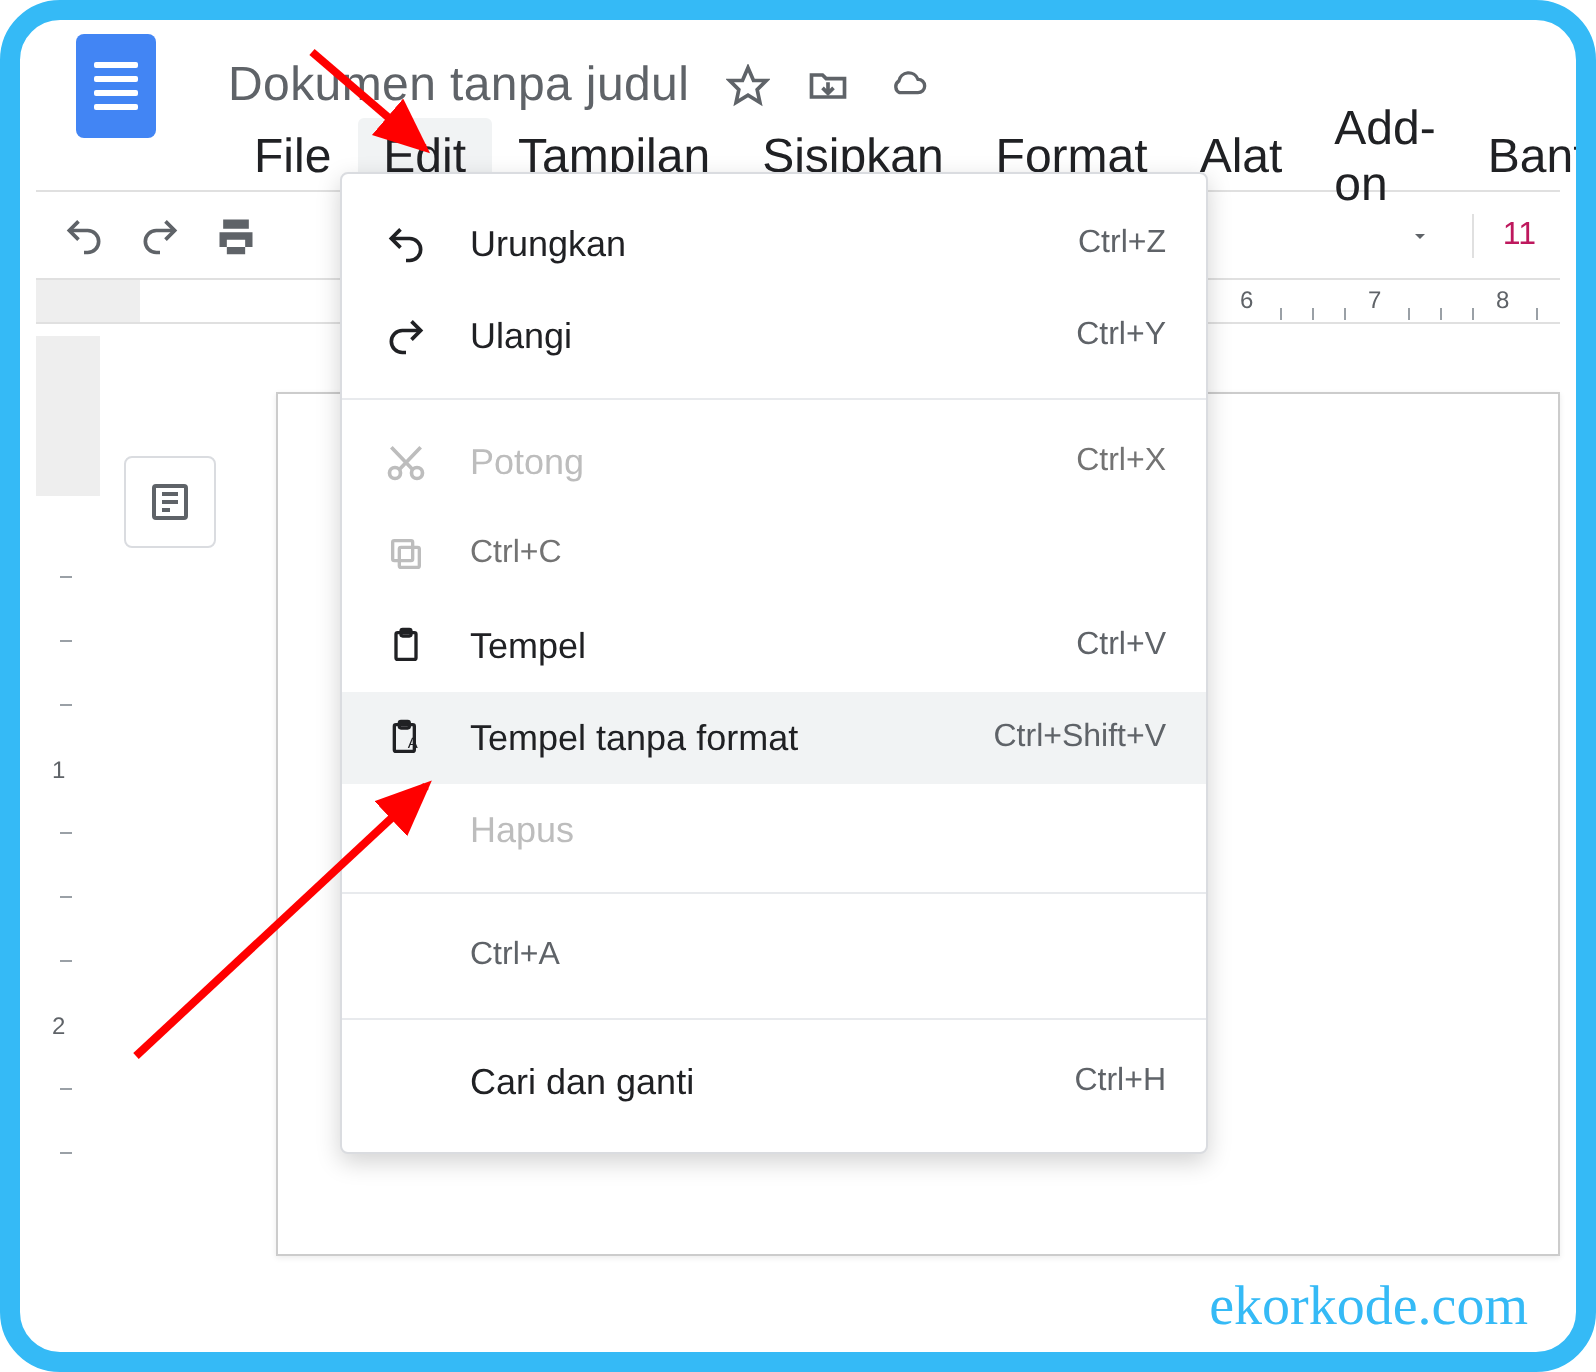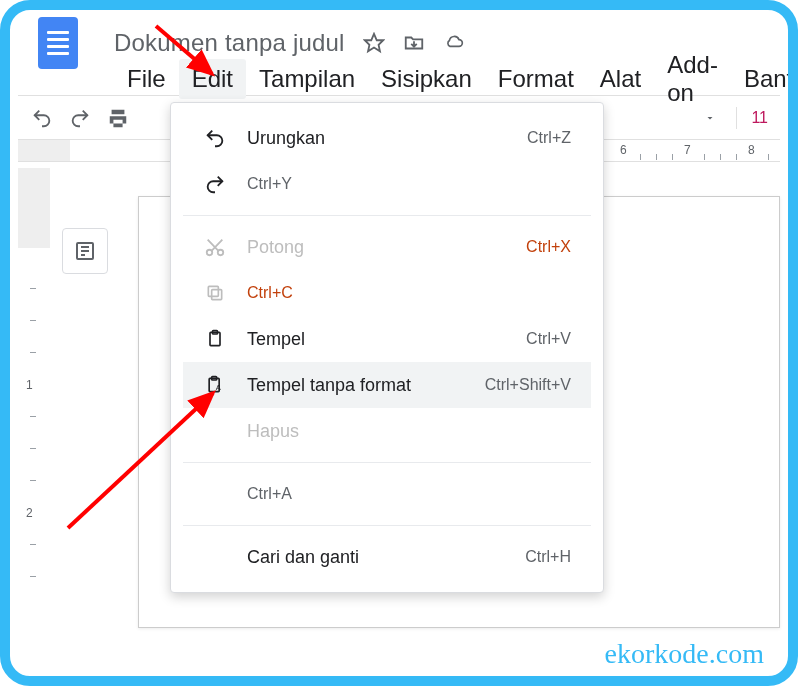--- a/index.html
+++ b/index.html
@@ -110,44 +110,44 @@
   .paper{
     position:absolute; top:28px; left:120px; right:0; bottom:0;
     border:1px solid #ccc;
     background:#fff;
     box-shadow: 0 1px 3px rgba(0,0,0,.08);
   }
 
   
   .dropdown {
     position:absolute;
-    top: 84px;
+    top: 68px;
     left: 152px;
     width: 434px;
     background:#fff;
     border:1px solid #dadce0;
     border-radius:4px;
     box-shadow: 0 4px 12px rgba(0,0,0,.18);
-    padding: 12px 12px;
+    padding: 12px 0;
     z-index: 20;
   }
   .dropdown .row {
     display:flex; align-items:center;
     height: 46px;
     padding: 0 20px 0 18px;
     font-size: 18px;
     color:#202124;
     cursor:pointer;
   }
   .dropdown .row.disabled { color:#bdbdbd; cursor:default; }
   .dropdown .row.hl { background:#f1f3f4; }
   .dropdown .row .ic { width:28px; margin-right:18px; display:flex; align-items:center; justify-content:center; color:inherit;}
   .dropdown .row .lbl { flex:1; }
   .dropdown .row .sc { color:#5f6368; font-size:16px; }
-  .dropdown .row.disabled .sc{ color:#c2410c;text-align:right;}
+  .dropdown .row.disabled .sc{ color:#737373;text-align:right;}
   .dropdown .hr { height:1px; background:#e8eaed; margin:8px 0; }
 
   
   .arrow { position:absolute; z-index:30; }
   .arrow svg { overflow:visible; }
 
   
   .wm {
     position:absolute; right:24px; bottom:6px;
     font-family: "Comic Sans MS", cursive;
@@ -280,20 +280,21 @@
           <span class="lbl">Urungkan</span>
           <span class="sc">Ctrl+Z</span>
         </div>
         <div class="row">
           <span class="ic">
             <svg viewBox="0 0 24 24" width="22" height="22" fill="none" stroke="currentColor" stroke-width="2">
               <path d="M15 14l5-5-5-5"></path>
               <path d="M20 9H10a6 6 0 0 0 0 12h2"></path>
             </svg>
           </span>
+          <span class="lbl">Ulangi</span>
           <span class="sc">Ctrl+Y</span>
         </div>
         <div class="hr"></div>
         <div class="row disabled">
           <span class="ic">
             <svg viewBox="0 0 24 24" width="22" height="22" fill="none" stroke="currentColor" stroke-width="2">
               <circle cx="6" cy="18" r="3"></circle>
               <circle cx="18" cy="18" r="3"></circle>
               <path d="M8.5 16 20 4M15.5 16 4 4"></path>
             </svg>

